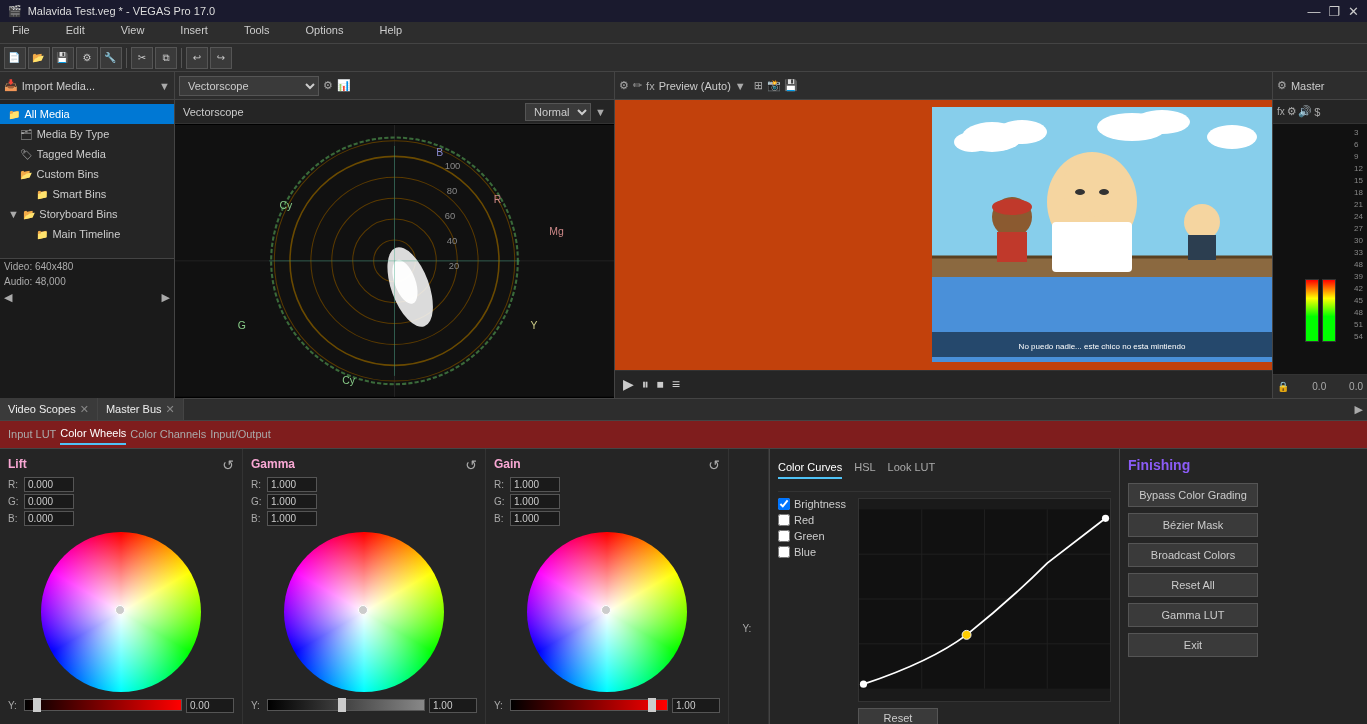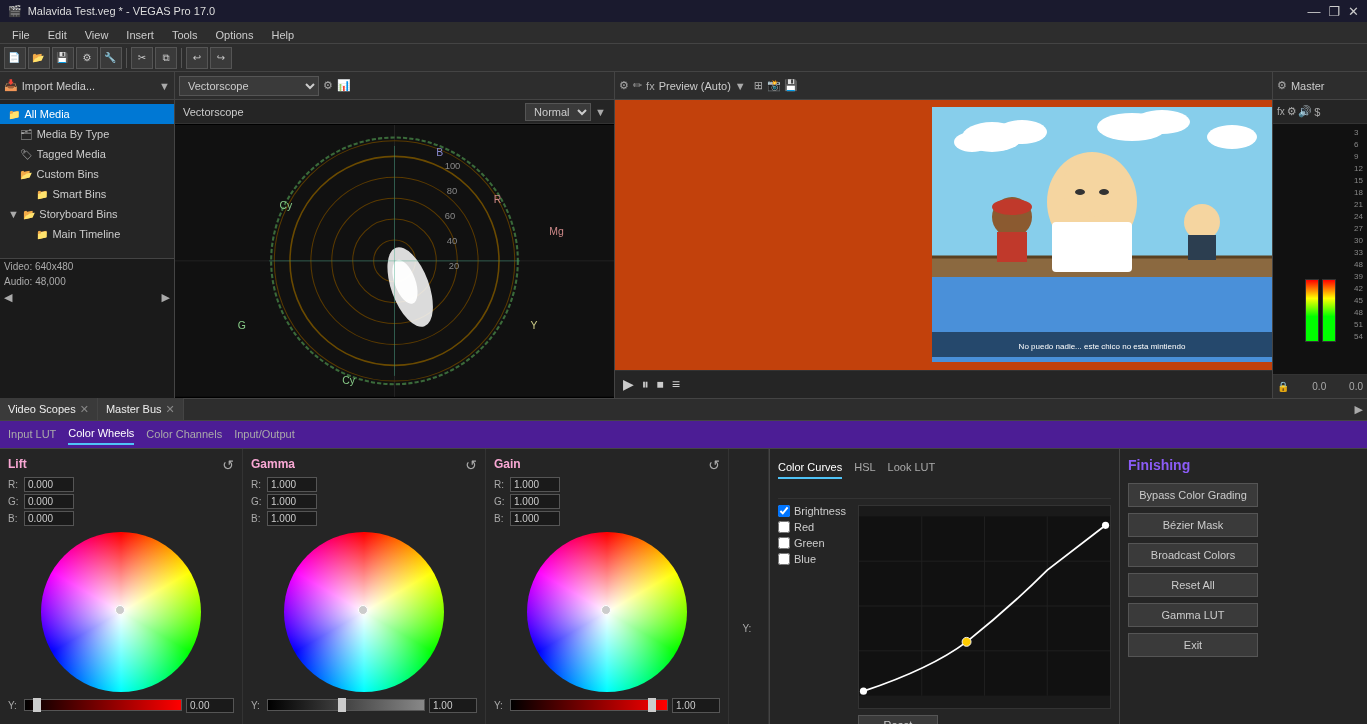--- a/index.html
+++ b/index.html
@@ -23,23 +23,23 @@
       justify-content: space-between;
     }
     #titlebar .title-left { display: flex; align-items: center; gap: 6px; color: #ddd; font-size: 11px; }
     #titlebar .title-controls { display: flex; gap: 8px; color: #ccc; font-size: 13px; cursor: pointer; }
 
     
     #menubar {
       height: 22px;
       background: #2d2d2d;
       display: flex;
-      align-items: flex-end;
+      align-items: flex-start;
       padding: 0 4px;
-      gap: 2px;
+      gap: 20px;
       border-bottom: 1px solid #444;
     }
     .menu-item {
       padding: 2px 8px;
       color: #ccc;
       cursor: pointer;
       font-size: 11px;
     }
 
     
@@ -308,25 +308,25 @@
 
     
     #bottom-section {
       flex: 1;
       background: #252525;
       display: flex;
       flex-direction: column;
     }
     #color-tabs {
       height: 28px;
-      background: #4c1d95;
+      background: #7f1d1d;
       display: flex;
       align-items: center;
       padding: 0 8px;
-      gap: 12px;
+      gap: 4px;
       border-bottom: 1px solid #444;
     }
     .color-tab {
       color: #aaa;
       cursor: pointer;
       font-size: 11px;
       padding: 4px 0;
     }
     .color-tab.active { color: #fff; border-bottom: 2px solid #4fc3f7; }
 
@@ -882,21 +882,21 @@
             <div style="width:20px;height:160px;"></div>
             <div class="wheel-y-row" style="flex-direction:column;gap:2px;">
               <span class="y-label">Y:</span>
             </div>
           </div>
 
         </div>
       </div>
 
       <div id="curves-section">
-        <div style="display:flex;gap:12px;margin-bottom:6px;border-bottom:1px solid #333;padding-bottom:19px;">
+        <div style="display:flex;gap:12px;margin-bottom:6px;border-bottom:1px solid #333;padding-bottom:12px;">
           <span class="color-tab active">Color Curves</span>
           <span class="color-tab">HSL</span>
           <span class="color-tab">Look LUT</span>
         </div>
         <div style="display:flex;gap:12px;">
           <div class="curves-checkboxes">
             <div class="cb-row">
               <input type="checkbox" checked="" style="">
               <span>Brightness</span>
             </div>

